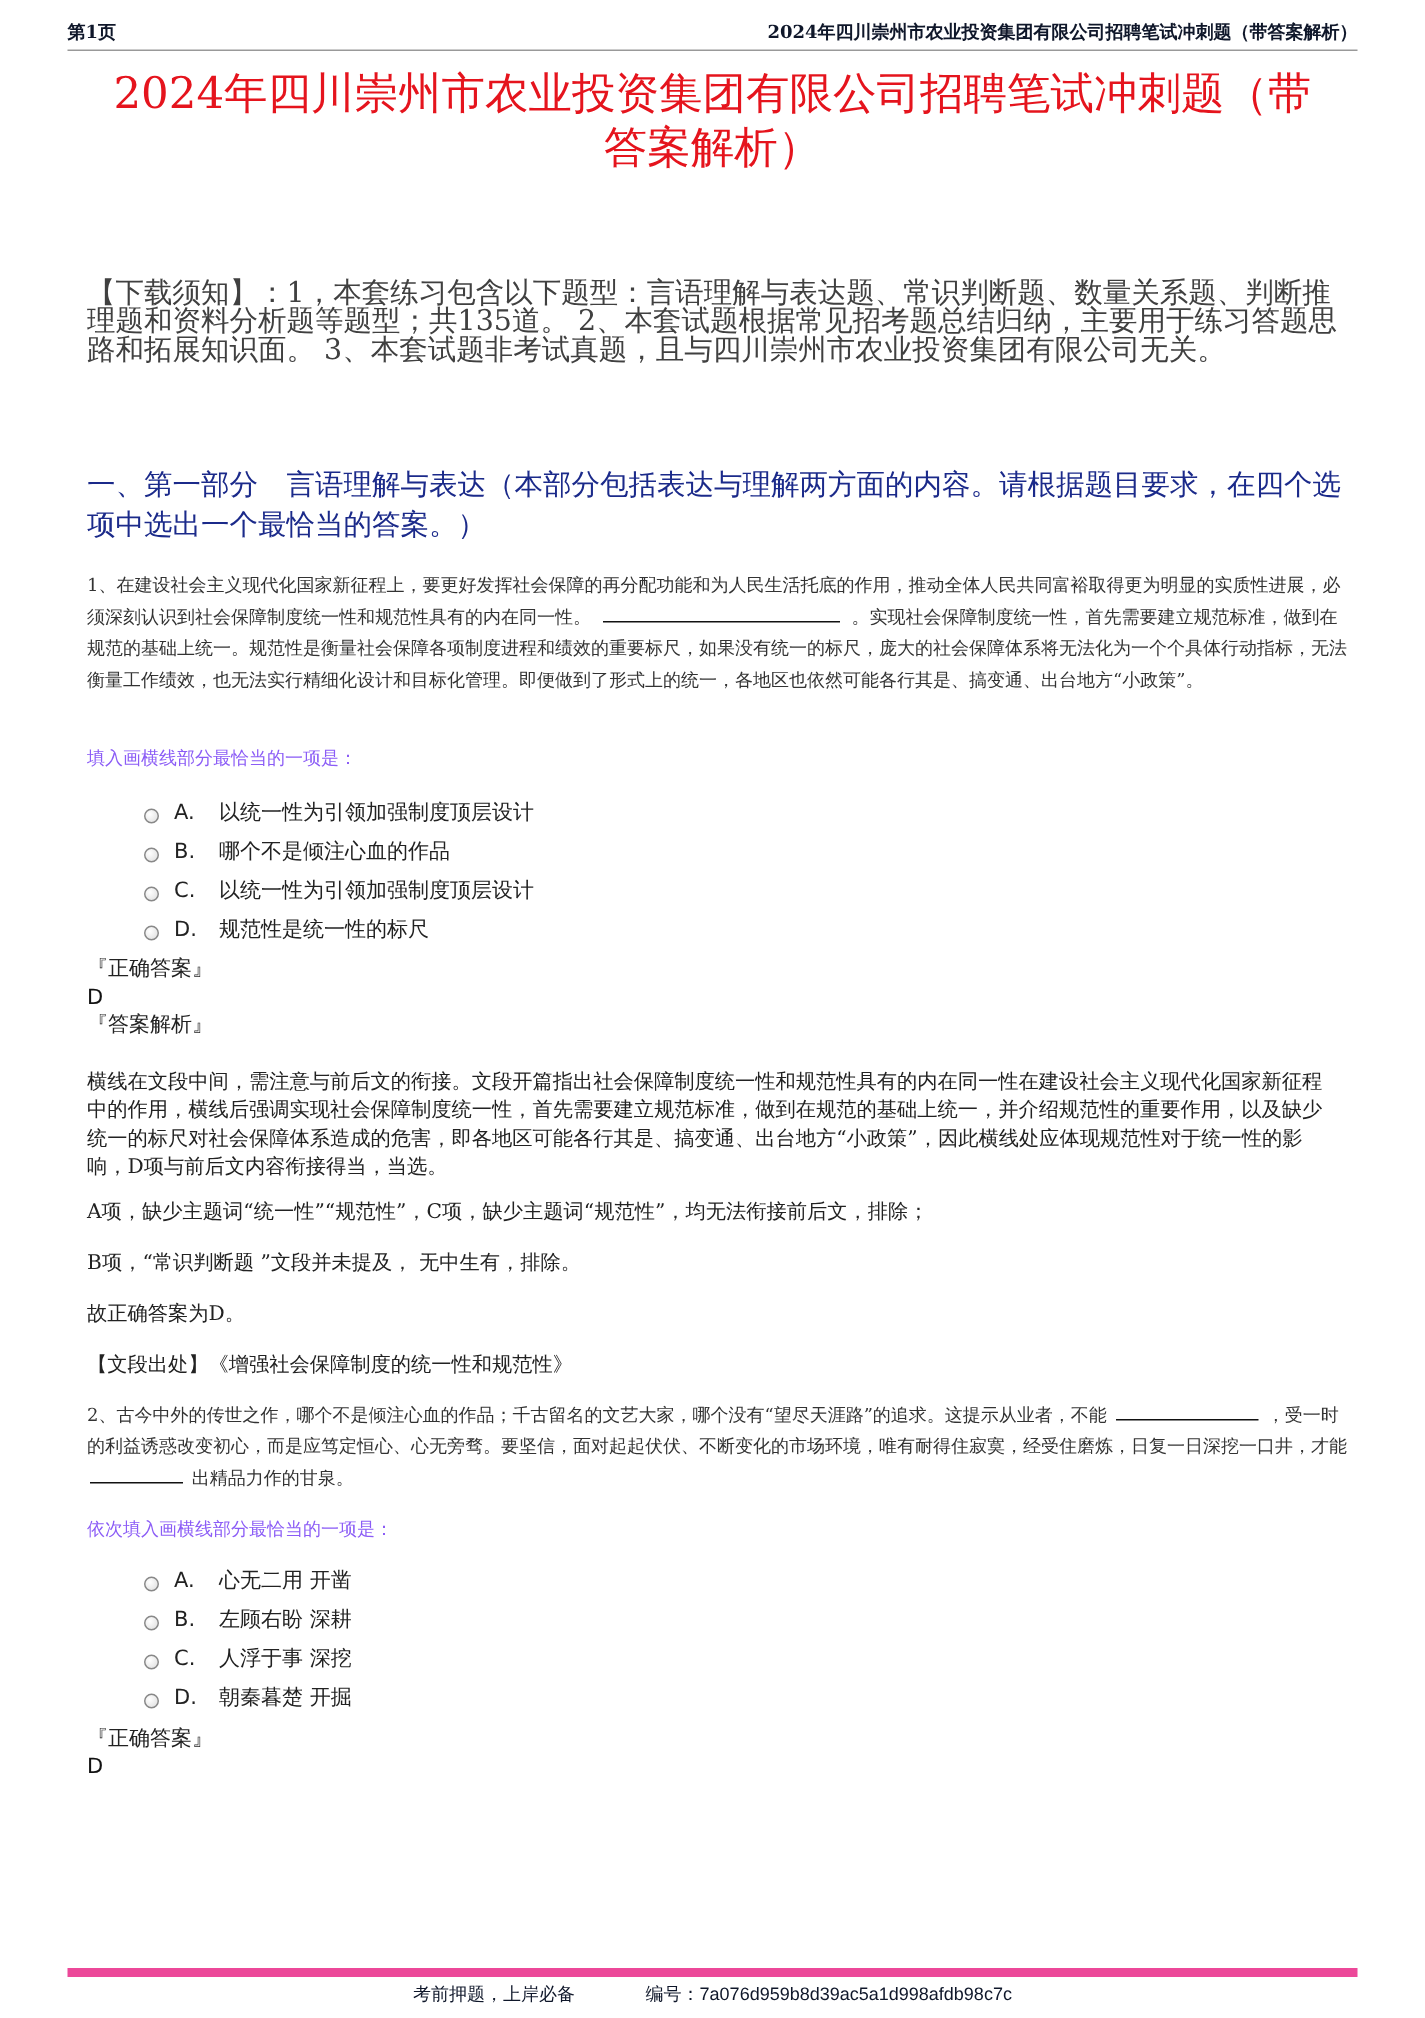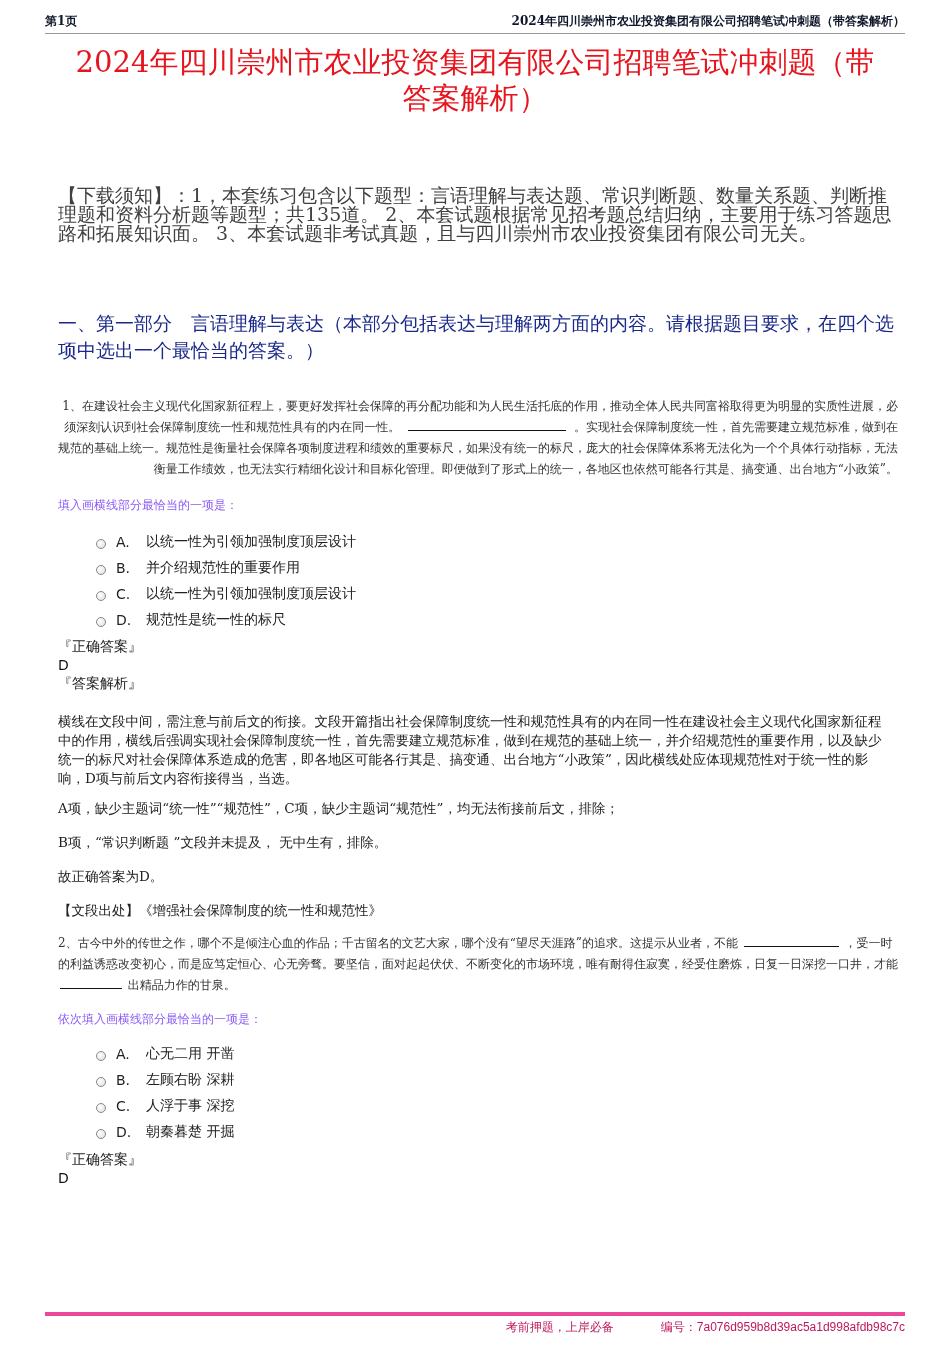--- a/index.html
+++ b/index.html
@@ -22,60 +22,60 @@
   .option { display: flex; align-items: center; height: 26px; font-size: 14px; color: #222; }
   .radio { width: 10px; height: 10px; border-radius: 50%; border: 1px solid #888; background: radial-gradient(circle at 35% 35%, #fff 0%, #ddd 100%); margin-right: 10px; margin-top: 4px; }
   .opt-letter { font-family: "DejaVu Sans", sans-serif; width: 30px; }
   .opt-text { font-family: "DejaVu Serif", serif; }
 
   .label { font-size: 14px; color: #222; line-height: 19px; }
   .answer { font-family: "DejaVu Sans", sans-serif; font-size: 14px; line-height: 18px; color: #111; }
 
   .analysis { font-size: 13.5px; line-height: 19px; color: #222; }
 
-  .page-footer { position: absolute; left: 45px; top: 1312px; width: 860px; border-top: 4px solid #ec4899; display: flex; justify-content: flex-end; font-size: 12px; color: #be185d; padding-top: 3px; }
+  .page-footer { position: absolute; left: 45px; top: 1312px; width: 860px; border-top: 6px solid #ec4899; display: flex; justify-content: center; font-size: 12px; color: #0f172a; padding-top: 3px; }
   .serial { font-family: "Liberation Sans", sans-serif; margin-left: 47px; }
 </style>
 </head>
 <body>
 
 <div class="page-header">
   <span>第1页</span>
   <span>2024年四川崇州市农业投资集团有限公司招聘笔试冲刺题（带答案解析）</span>
 </div>
 
 <div class="doc-title">
   <div>2024年四川崇州市农业投资集团有限公司招聘笔试冲刺题（带</div>
   <div>答案解析）</div>
 </div>
 
 <div class="notice">【下载须知】：1，本套练习包含以下题型：言语理解与表达题、常识判断题、数量关系题、判断推理题和资料分析题等题型；共135道。 2、本套试题根据常见招考题总结归纳，主要用于练习答题思路和拓展知识面。 3、本套试题非考试真题，且与四川崇州市农业投资集团有限公司无关。</div>
 
 <div class="section-heading">一、第一部分　言语理解与表达（本部分包括表达与理解两方面的内容。请根据题目要求，在四个选项中选出一个最恰当的答案。）</div>
 
-<div style="position:absolute; left:58px; top:396px; width:840px;text-align:right;">
+<div style="position:absolute; left:58px; top:380px; width:840px;">
   <div class="q-stem">
     <span>1、在建设社会主义现代化国家新征程上，要更好发挥社会保障的再分配功能和为人民生活托底的作用，推动全体人民共同富裕取得更为明显的实质性进展，必须深刻认识到社会保障制度统一性和规范性具有的内在同一性。</span>
     <span class="blank" style="width:158px; margin:0 4px;"></span>
     <span>。实现社会保障制度统一性，首先需要建立规范标准，做到在规范的基础上统一。规范性是衡量社会保障各项制度进程和绩效的重要标尺，如果没有统一的标尺，庞大的社会保障体系将无法化为一个个具体行动指标，无法衡量工作绩效，也无法实行精细化设计和目标化管理。即便做到了形式上的统一，各地区也依然可能各行其是、搞变通、出台地方“小政策”。</span>
   </div>
 </div>
 
 <div class="q-prompt" style="position:absolute; left:58px; top:497px;">填入画横线部分最恰当的一项是：</div>
 
 <div class="options" style="position:absolute; left:58px; top:529px;">
   <div class="option">
     <span class="radio"></span>
     <span class="opt-letter">A.</span>
     <span class="opt-text">以统一性为引领加强制度顶层设计</span>
   </div>
   <div class="option">
     <span class="radio"></span>
     <span class="opt-letter">B.</span>
-    <span class="opt-text">并介绍规范性的重要作用</span>
+    <span class="opt-text">哪个不是倾注心血的作品</span>
   </div>
   <div class="option">
     <span class="radio"></span>
     <span class="opt-letter">C.</span>
     <span class="opt-text">以统一性为引领加强制度顶层设计</span>
   </div>
   <div class="option">
     <span class="radio"></span>
     <span class="opt-letter">D.</span>
     <span class="opt-text">规范性是统一性的标尺</span>

